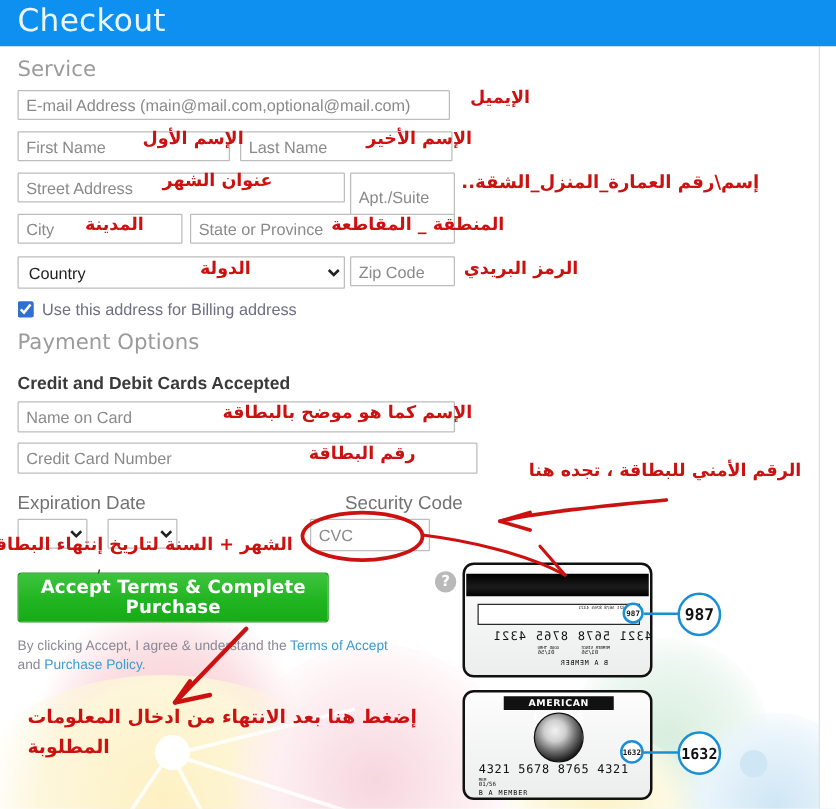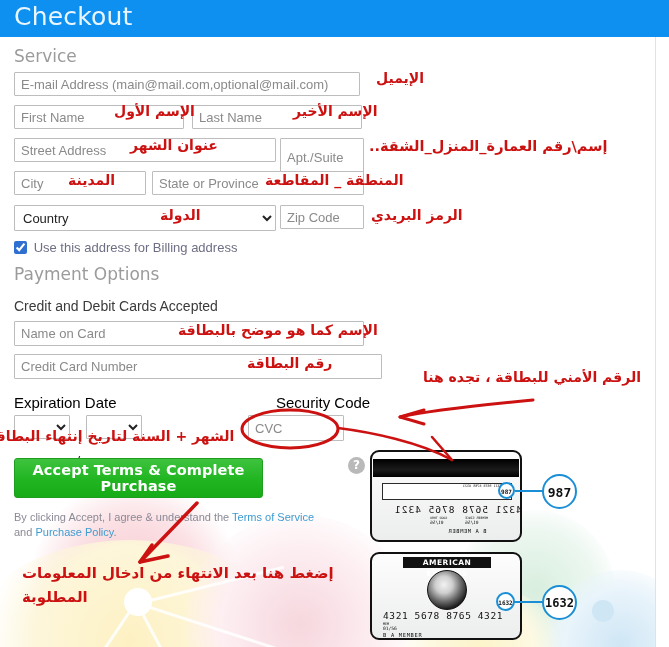--- a/index.html
+++ b/index.html
@@ -36,23 +36,23 @@
   #right-pane { position:absolute; left:656px; top:37px; width:13px; height:610px; background:#fff; z-index:2; }
 
   
   #form-area { position:absolute; left:0; top:37px; width:655px; height:610px; z-index:4; }
 
   .sec-head {
     position:absolute; color:#9b9b9b; font-size:17px; font-weight:400;
     font-family:"DejaVu Sans","Liberation Sans",sans-serif;
   }
   .sub-head {
-    position:absolute; color:#3a3a3a; font-size:14px; font-weight:normal;
-  }
-  .fld-label { position:absolute; color:#000000; font-size:14px; font-weight:400; }
+    position:absolute; color:#3a3a3a; font-size:14px; font-weight:bold;
+  }
+  .fld-label { position:absolute; color:#737373; font-size:14px; font-weight:400; }
 
   .txt {
     position:absolute; border:1px solid #bdbdbd; background:#fff;
     font-family:"Liberation Sans","DejaVu Sans",sans-serif;
     font-size:13px; color:#8a8a8a; padding:0 6px;
     border-radius:1px; outline:none;
   }
   .txt::placeholder { color:#8a8a8a; opacity:1; }
 
   select.sel {
@@ -206,21 +206,21 @@
     <option></option>
   </select>
 
   <div class="fld-label" style="left:248px; top:357px; font-size:15px;margin-left:28px;">Security Code</div>
   <input class="txt" style="left: 248px; top: 378px; width: 96px; height: 26px;" placeholder="CVC">
   <div id="cvc-help">?</div>
 
   <button id="buy-btn">Accept Terms &amp; Complete Purchase</button>
 
   <div id="terms">
-    <span>By clicking Accept, I agree &amp; understand the </span><a href="#">Terms of Service</a><span> and </span><a href="#">Purchase Policy</a><span>.</span>
+    <span>By clicking Accept, I agree &amp; understand the </span><a href="#">Terms of Accept</a><span> and </span><a href="#">Purchase Policy</a><span>.</span>
   </div>
 </div>
 
 <div class="card-wrap" style="left:370px; top:450px; width:285px; height:95px;">
   <div class="card-body" style="left:0; top:0; width:152px; height:92px;"></div>
   <div class="magstripe" style="left:3px; top:9px; width:146px; height:18px;"></div>
   <div class="sigpanel" style="left:12px; top:33px; width:130px; height:17px;"></div>
   <div class="card-txt mirror" style="left:93px; top:34px; font-size:3.4px;">4321 5678 8765 4321</div>
   <div class="cvc-small" style="left:128px; top:32px; width:17px; height:17px; line-height:16px; font-size:6px;">987</div>
   <div class="leader" style="left:145px; top:40px; width:29px;"></div>

